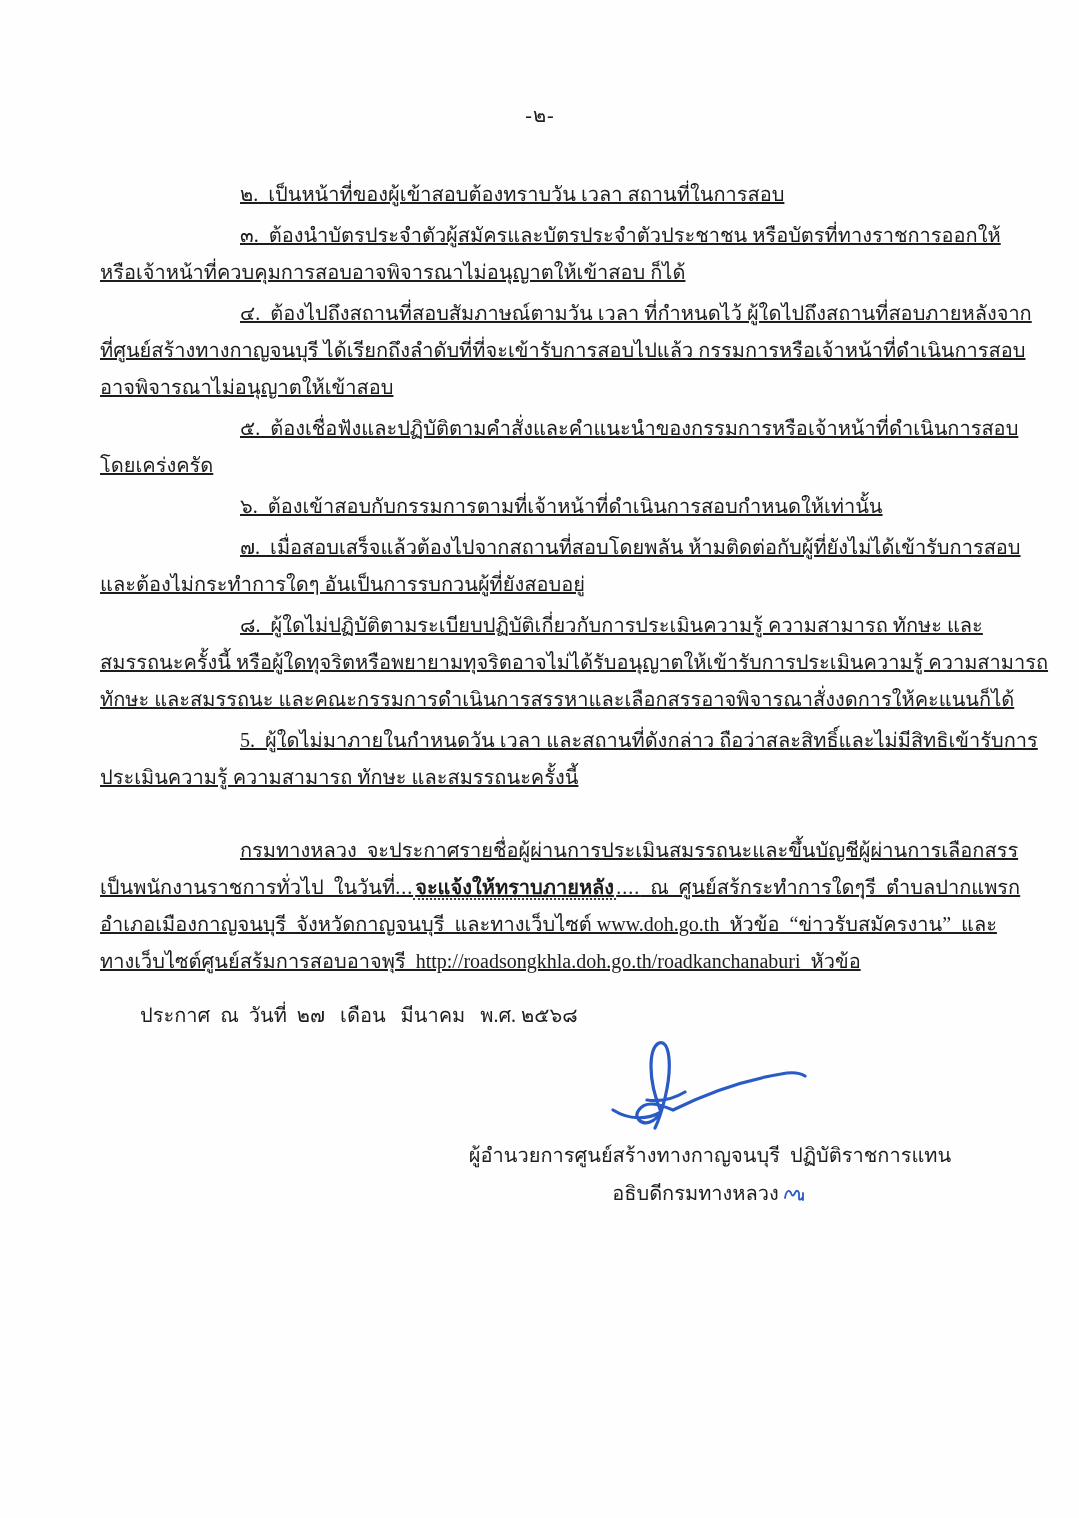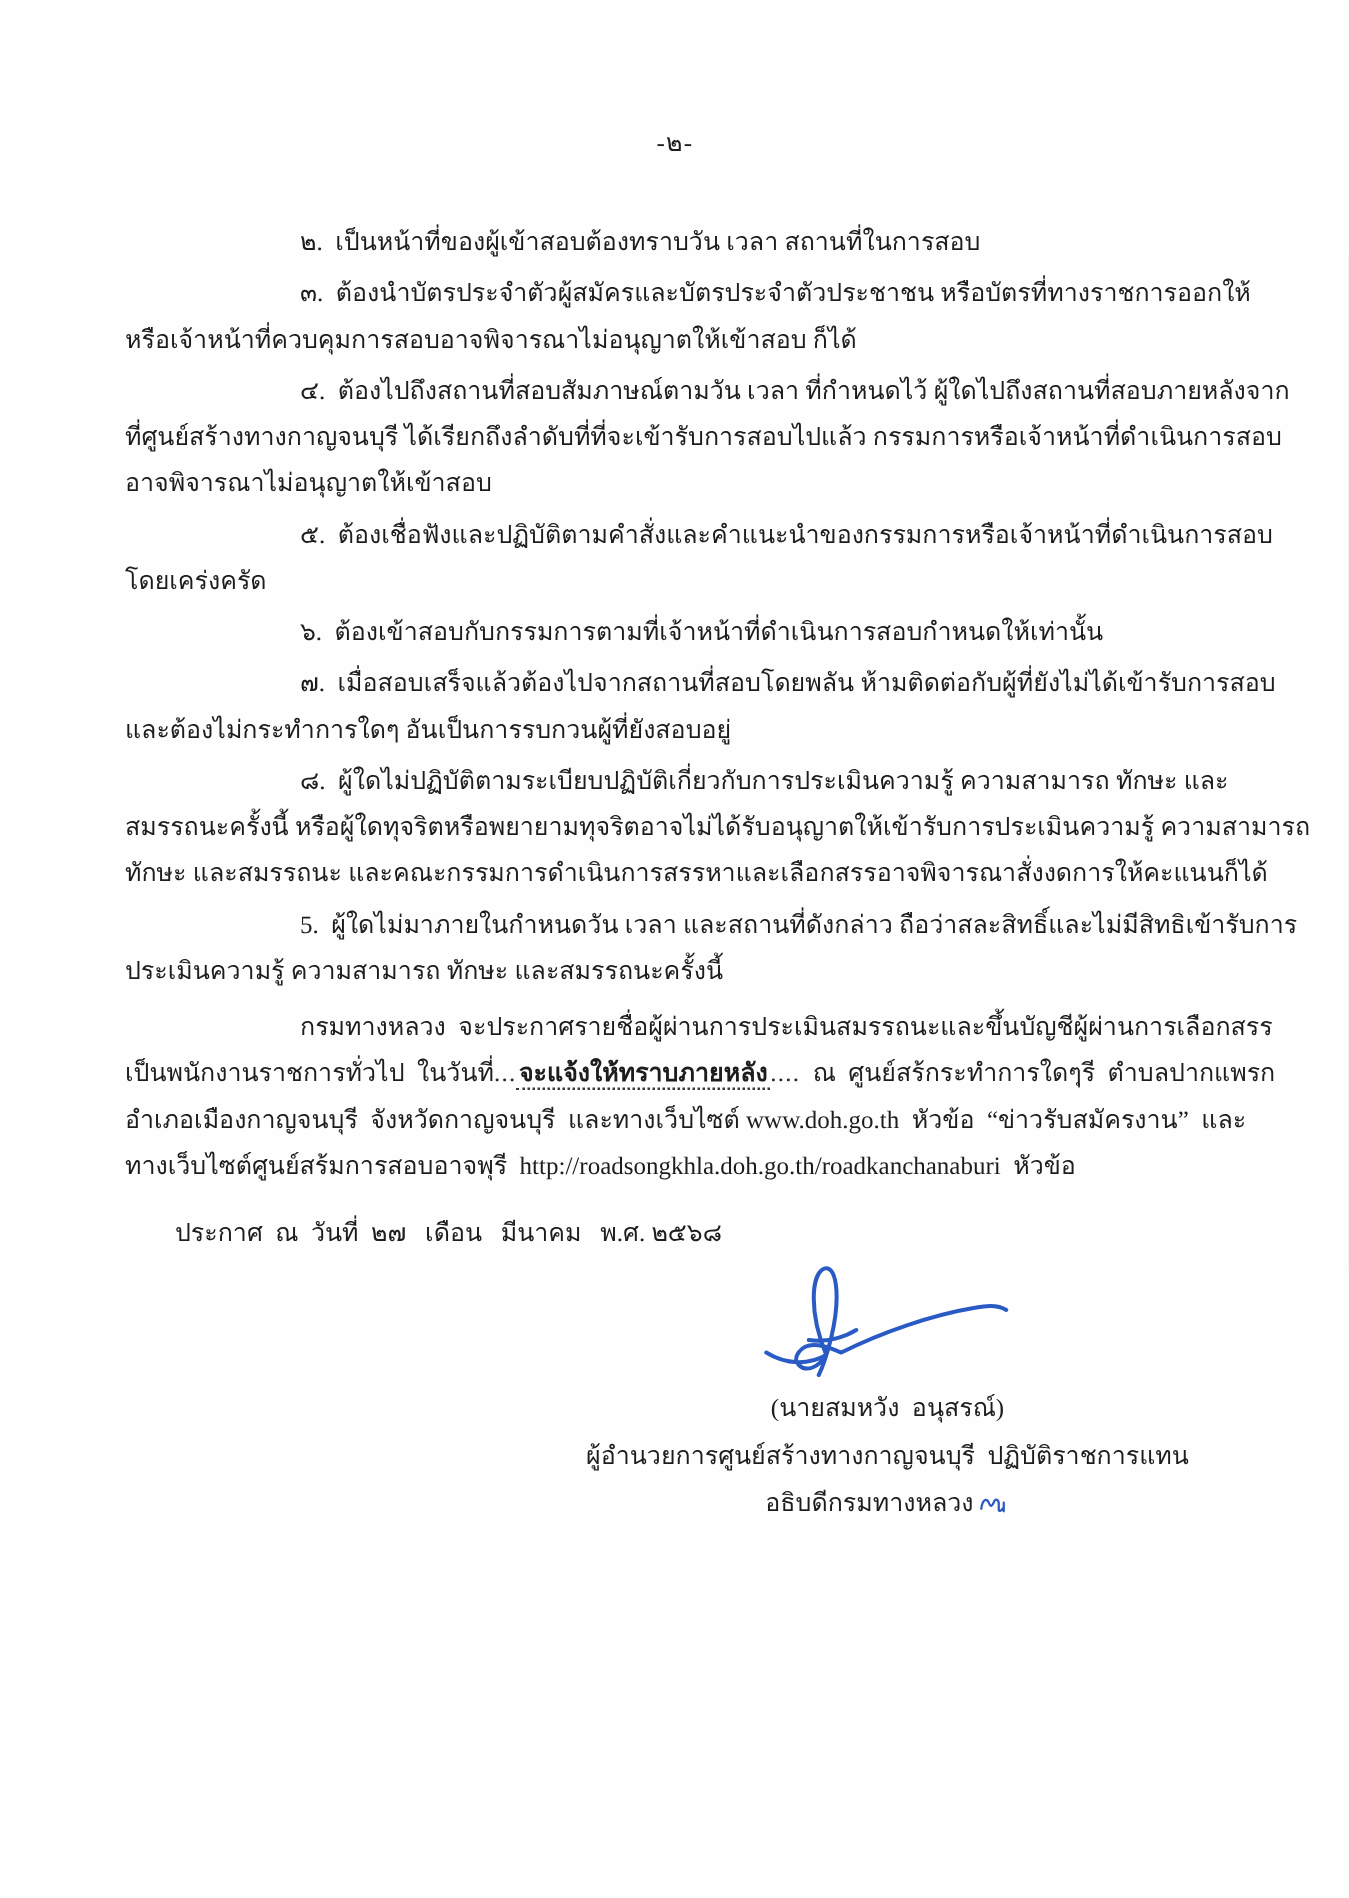--- a/index.html
+++ b/index.html
@@ -25,26 +25,27 @@
     line-height: 30px;
     margin-bottom: 46px;
     letter-spacing: 1px;
   }
   .para {
     margin: 0 0 4px 0;
   }
   .line {
     line-height: 37px;
     white-space: pre;
+    text-decoration: underline;
   }
   .line.first {
     padding-left: 140px;
   }
   .closing-para {
-    margin-top: 8px;
+    margin-top: 36px;
   }
   .leader {
     letter-spacing: 1px;
     color: #2a2a2a;
   }
   .blank-phrase {
     font-weight: bold;
     border-bottom: 2px dotted #3a3a3a;
     padding: 0 2px;
   }
@@ -131,20 +132,19 @@
       <path d="M18 72 C34 82, 52 82, 66 74
                C52 40, 54 10, 64 5
                C74 1, 78 26, 70 60
                C66 76, 62 86, 60 90
                M66 74 C60 84, 50 88, 44 82
                C38 76, 46 66, 56 66
                C66 66, 72 70, 78 72
                M52 62 C66 64, 80 60, 90 54
                M78 72 C110 56, 150 42, 186 36 C196 34, 204 34, 210 38" stroke="#2a5bc4" stroke-width="3.2" stroke-linecap="round" stroke-linejoin="round"></path>
     </svg>
-    <div class="sig-line">(นายสมหวัง  อนุสรณ์)</div>
     <div class="sig-line">ผู้อำนวยการศูนย์สร้างทางกาญจนบุรี  ปฏิบัติราชการแทน</div>
     <div class="sig-line"><span>อธิบดีกรมทางหลวง</span><svg class="paraph-icon" width="26" height="20" viewBox="0 0 26 20" fill="none" aria-hidden="true">
           <path d="M3 14 C4 7, 7 5, 9 9 C10 12, 11 13, 13 9 C14 6, 16 6, 17 9 L17 15 C17 16, 19 16, 20 14 M21 9 L21 16" stroke="#2a5bc4" stroke-width="1.8" stroke-linecap="round" stroke-linejoin="round"></path>
         </svg></div>
   </div>
 
 </div>
 
 </body></html>

